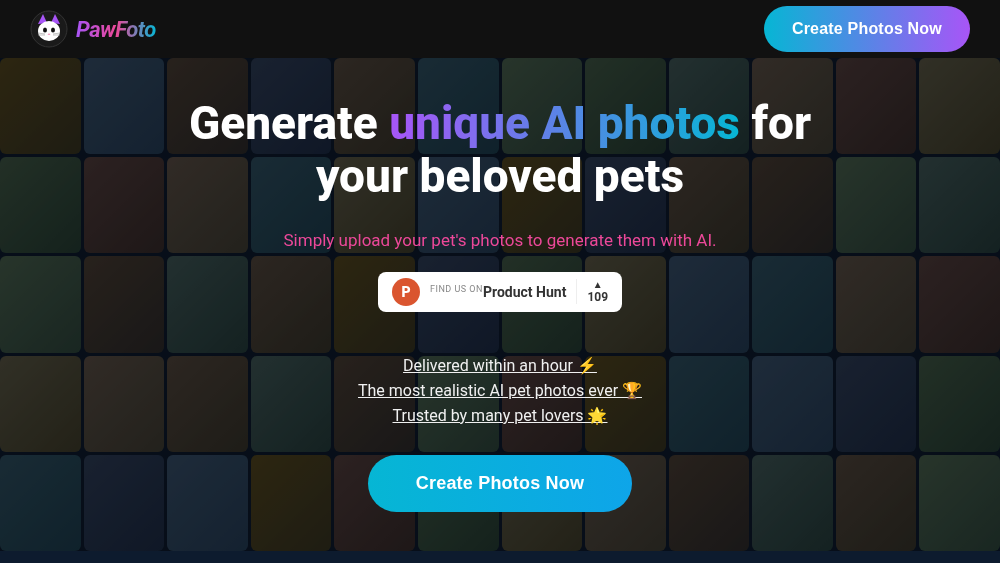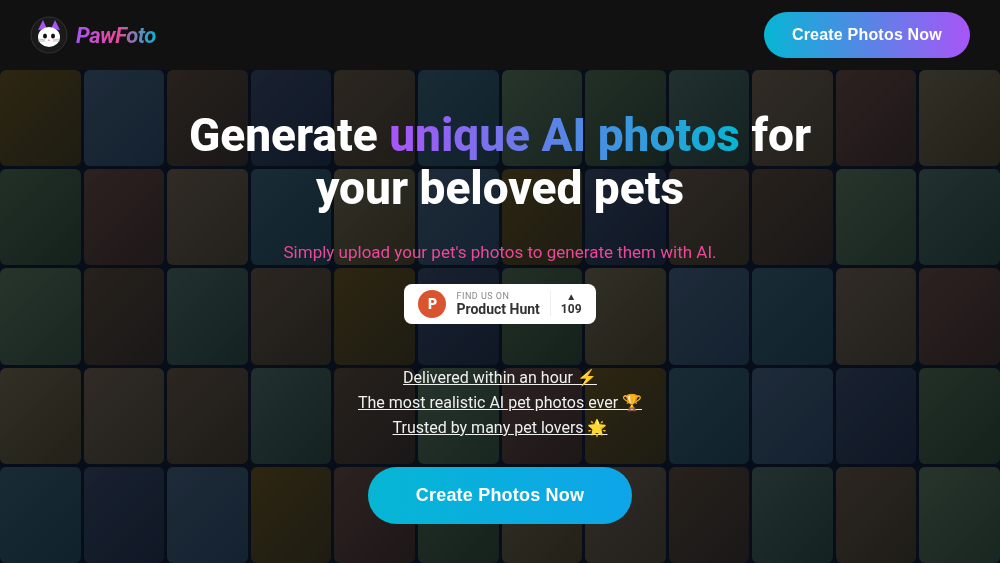--- a/index.html
+++ b/index.html
@@ -1,21 +1,21 @@
 <!DOCTYPE html>
 <html><head>
   <meta charset="utf-8">
   <style>
     * { margin: 0; padding: 0; box-sizing: border-box; }
     body { font-family: -apple-system, BlinkMacSystemFont, 'Segoe UI', Roboto, sans-serif; background: #0d1b2e; overflow-x: hidden; }
 
     
     .navbar {
       background: #111111;
-      height: 70px;
+      height: 58px;
       display: flex;
       align-items: center;
       justify-content: space-between;
       padding: 0 30px;
       position: relative;
       z-index: 10;
     }
     .logo-area {
       display: flex;
       align-items: center;
@@ -124,21 +124,21 @@
       border-radius: 50%;
       display: flex;
       align-items: center;
       justify-content: center;
       color: white;
       font-weight: 900;
       font-size: 14px;
     }
     .ph-text {
       display: flex;
-      flex-direction: column;
+      flex-direction: row;
       align-items: flex-start;
     }
     .ph-find {
       font-size: 9px;
       color: #888;
       text-transform: uppercase;
       letter-spacing: 0.5px;
     }
     .ph-name {
       font-size: 14px;

